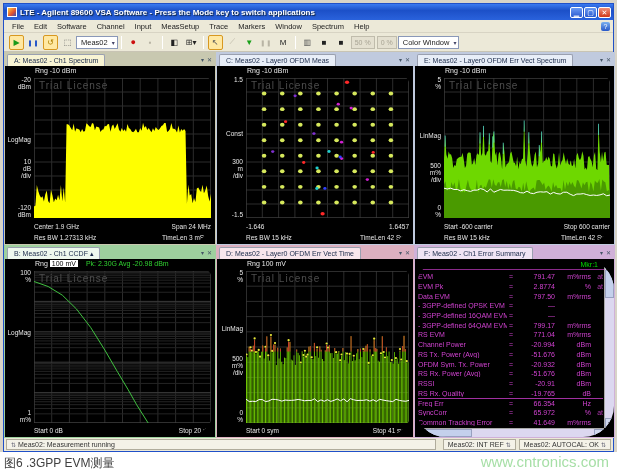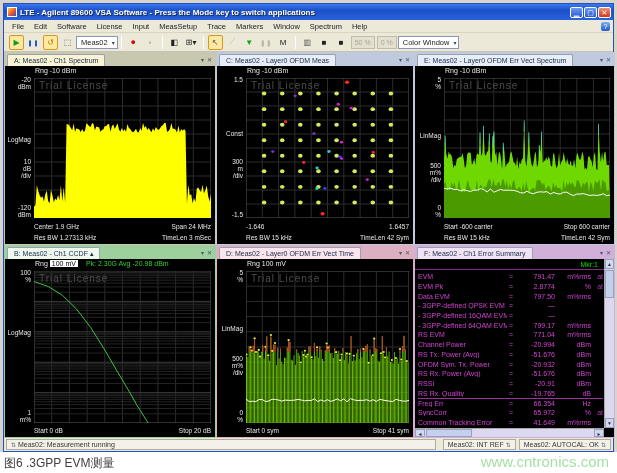--- a/index.html
+++ b/index.html
@@ -34,21 +34,21 @@
   .tcombo{background:#fff;border:1px solid #8a98b8;height:13px;display:flex;align-items:center;font-size:7.5px;padding:0 2px 0 4px;color:#222;}
   .tcombo .car{font-size:6px;color:#446;margin-left:4px;}
   .tpct{border:1px solid #c0bcac;background:#e4e0d0;color:#a8a494;height:13px;display:flex;align-items:center;padding:0 3px;font-size:7px;margin:0 1px;}
   
   .panels{display:grid;grid-template-columns:212px 198px 201px;grid-template-rows:193px 193px;background:#8a96ac;}
   .panel{background:#000;border:1px solid var(--fr);display:flex;flex-direction:column;}
   .ptab{height:13px;background:var(--fr);display:flex;align-items:center;flex:none;}
   .ptab .tab{background:var(--tb);border:1px solid #9aa0b0;border-bottom:none;height:12px;margin:1px 0 0 2px;padding:0 6px;font-size:7px;color:#1a2a4a;display:flex;align-items:center;border-radius:2px 2px 0 0;white-space:nowrap;}
   .ptab .tgap{flex:1;}
   .ptab .ticn{font-size:6px;color:#456;margin-right:3px;}
-  .pbody{position:relative;flex:1;background:#000;overflow:hidden;}
+  .pbody{position:relative;flex:1;background:#000;overflow:hidden;border-radius:31px;}
   .phdr{position:absolute;top:1px;left:30px;right:4px;font-size:7px;color:#e8e8e8;white-space:nowrap;z-index:3;}
   .phdr .hl-box{background:#fff;color:#000;padding:0 2px;}
   .phdr .pk{color:#30d030;margin-left:6px;}
   .wmk{position:absolute;top:14px;left:34px;font-size:10px;color:#4e4e4e;letter-spacing:1px;z-index:2;}
   .plot{position:absolute;left:29px;right:4px;z-index:1;}
   .plot.deep{top:12px;bottom:26px;}
   .plot.shal{top:12px;bottom:14px;}
   .plot svg{width:100%;height:100%;display:block;}
   .yl{position:absolute;left:0;width:26px;text-align:right;font-size:6.5px;line-height:7px;color:#e8e8e8;z-index:3;}
   .xrow{position:absolute;left:29px;right:4px;display:flex;justify-content:space-between;font-size:6.5px;color:#e8e8e8;z-index:3;white-space:nowrap;}
@@ -93,21 +93,21 @@
      <span class="tb-title">LTE - Agilent 89600 VSA Software - Press the Mode key to switch applications</span>
      <span class="wbtn min">▁</span>
      <span class="wbtn max">▢</span>
      <span class="wbtn close">✕</span>
    </div>
 
    <div class="menu">
      <span class="mi">File</span>
      <span class="mi">Edit</span>
      <span class="mi">Software</span>
-     <span class="mi">License</span>
+     <span class="mi">Channel</span>
      <span class="mi">Input</span>
      <span class="mi">MeasSetup</span>
      <span class="mi">Trace</span>
      <span class="mi">Markers</span>
      <span class="mi">Window</span>
      <span class="mi">Spectrum</span>
      <span class="mi">Help</span>
      <span class="spacer"></span>
      <span class="help-ico">?</span>
    </div>

